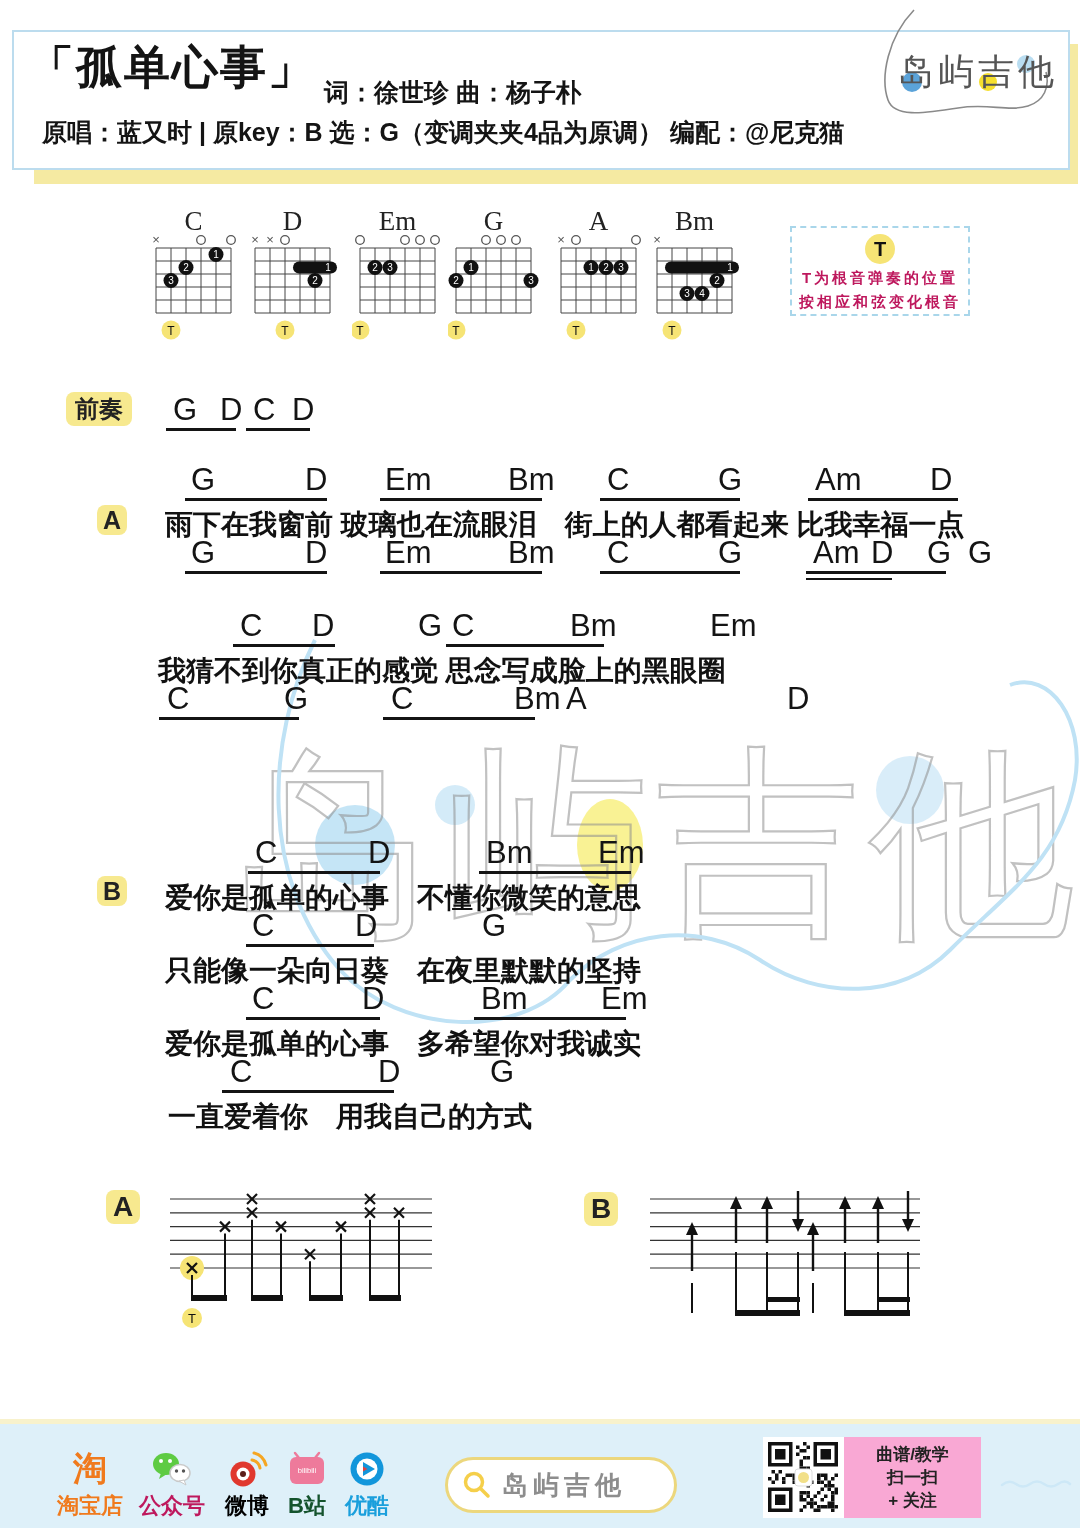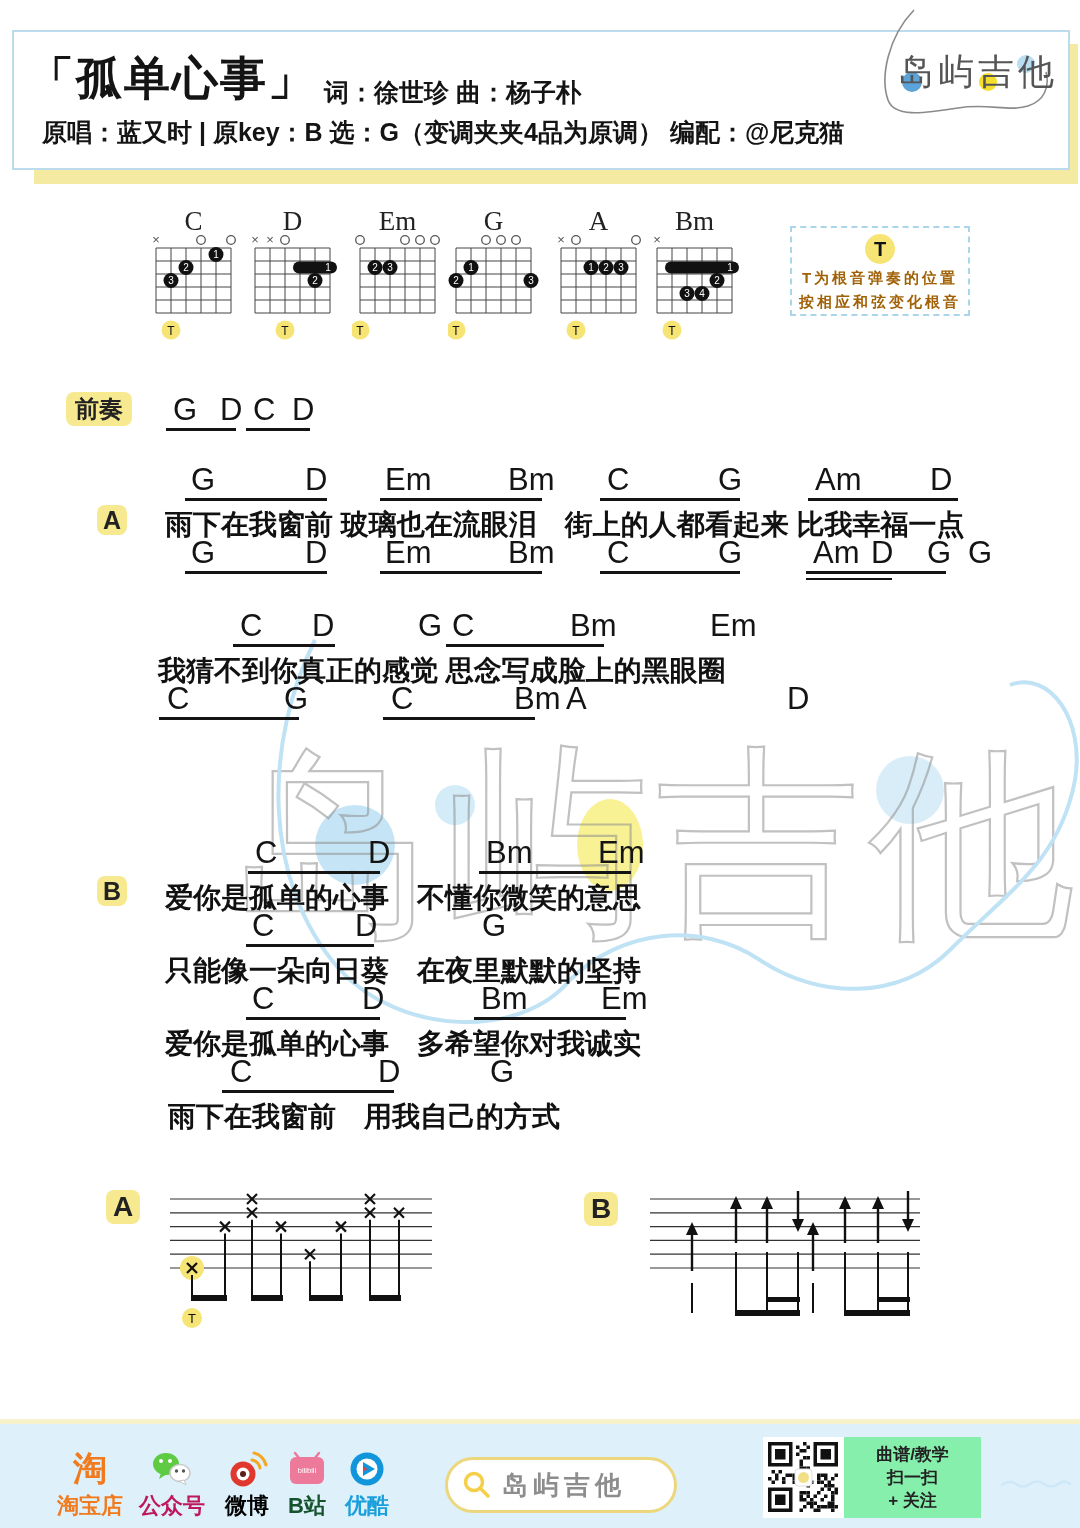--- a/index.html
+++ b/index.html
@@ -2,38 +2,38 @@
 <html><head>
 <meta charset="utf-8">
 <style>
   html,body{margin:0;padding:0;background:#fff;}
   .page{position:relative;width:1080px;height:1528px;background:#fff;overflow:hidden;
         font-family:"Liberation Sans","DejaVu Sans",sans-serif;color:#141414;}
   
   .header-band{position:absolute;left:34px;top:44px;width:1044px;height:140px;background:#f5eaa2;}
   .header{position:absolute;left:12px;top:30px;width:1054px;height:136px;background:#fff;
           border:2px solid #bcdcee;}
-  .title{position:absolute;left:14px;top:16px;font-size:46px;font-weight:700;letter-spacing:2px;}
+  .title{position:absolute;left:14px;top:5px;font-size:46px;font-weight:700;letter-spacing:2px;}
   .credits{position:absolute;left:310px;top:44px;font-size:25px;font-weight:700;}
   .meta{position:absolute;left:28px;top:84px;font-size:25px;font-weight:700;}
   .logo{position:absolute;left:866px;top:2px;}
   .logo-curve{fill:none;stroke:#8a8a8a;stroke-width:1.6;}
   .logo-text{font-family:"Liberation Serif","DejaVu Serif",serif;font-size:36px;fill:#555;letter-spacing:4px;}
   
   .watermark{position:absolute;left:220px;top:600px;z-index:0;}
   .wm-text{font-family:"Liberation Sans",sans-serif;font-size:205px;letter-spacing:8px;
            fill:none;stroke:#8f8f8f;stroke-width:2.2;opacity:.55;}
   
   .diag{position:absolute;}
   .diag-name{font-family:"Liberation Serif","DejaVu Serif",serif;font-size:27px;fill:#222;}
   .t-note{position:absolute;left:790px;top:226px;width:176px;height:86px;border:2px dashed #a9d6ea;
           display:flex;flex-direction:column;align-items:center;z-index:2;background:transparent;}
   .t-circle{width:30px;height:30px;border-radius:50%;background:#f6e475;color:#111;font-size:20px;
             font-weight:700;display:flex;align-items:center;justify-content:center;margin-top:6px;}
-  .t-line{font-size:15px;letter-spacing:3px;color:#a16207;margin-top:5px;font-weight:600;}
+  .t-line{font-size:15px;letter-spacing:3px;color:#be185d;margin-top:5px;font-weight:600;}
   
   .badge{position:absolute;background:#f7e98f;border-radius:8px;color:#222;font-weight:700;
          display:flex;align-items:center;justify-content:center;z-index:2;}
   
   #song{position:absolute;left:0;top:0;width:1080px;height:1180px;z-index:1;}
   .songline{position:absolute;left:0;width:1080px;height:74px;}
   .chord{position:absolute;top:0;font-size:31px;font-weight:500;color:#141414;white-space:nowrap;}
   .cbar{position:absolute;height:3px;background:#141414;top:36px;}
   .cbar2{position:absolute;height:2px;background:#141414;top:43px;}
   .lyrics{position:absolute;top:44px;font-size:28px;font-weight:700;white-space:nowrap;color:#111;}
@@ -43,21 +43,21 @@
   .footer-topline{position:absolute;left:0;top:1419px;width:1080px;height:5px;background:#f8f2cc;}
   .footer{position:absolute;left:0;top:1424px;width:1080px;height:104px;background:#def0f9;}
   .social{position:absolute;top:26px;width:76px;display:flex;flex-direction:column;align-items:center;gap:3px;}
   .s-icon{height:38px;display:flex;align-items:center;justify-content:center;}
   .s-label{font-size:22px;font-weight:700;}
   .tao-char{font-size:34px;font-weight:700;color:#f07a1d;}
   .c-tao{color:#f07a1d}.c-wx{color:#be185d}.c-wb{color:#000000}.c-bz{color:#14532d}.c-yk{color:#1a9fdc}
   .search-pill{position:absolute;left:445px;top:33px;width:212px;height:50px;background:#fff;
                border:3px solid #ecd77d;border-radius:30px;display:flex;align-items:center;padding-left:14px;gap:10px;}
   .search-text{font-size:26px;color:#8d8d8d;letter-spacing:5px;font-weight:600;}
-  .qr-card{position:absolute;left:763px;top:13px;width:218px;height:81px;background:#86efac;display:flex;}
+  .qr-card{position:absolute;left:763px;top:13px;width:218px;height:81px;background:#f9a8d4;display:flex;}
   .qr-lines{flex:1;display:flex;flex-direction:column;align-items:center;justify-content:space-between;
             padding:6px 0;font-size:17px;font-weight:600;color:#222;}
   .squiggle{position:absolute;left:1000px;top:52px;}
 </style>
 </head>
 <body>
 
 <div class="page">
 
   <svg class="watermark" width="870" height="470" viewBox="0 0 870 470">
@@ -335,21 +335,21 @@
         <div class="chord" style="left: 601px;">Em</div>
         <div class="cbar" style="left: 246px; width: 134px;"></div>
         <div class="cbar" style="left: 474px; width: 152px;"></div>
         <div class="lyrics" style="left: 165px; text-align: center;">爱你是孤单的心事　多希望你对我诚实</div>
       </div>
       <div class="songline" style="top: 1054px;">
         <div class="chord" style="left: 230px;">C</div>
         <div class="chord" style="left: 378px;">D</div>
         <div class="chord" style="left: 490px;">G</div>
         <div class="cbar" style="left: 222px; width: 172px;"></div>
-        <div class="lyrics" style="left: 168px;">雨下在我窗前　用我自己的方式</div>
+        <div class="lyrics" style="left: 168px;">一直爱着你　用我自己的方式</div>
       </div>
     </div>
 
   <svg id="patterns" width="1080" height="200" viewBox="0 1180 1080 200">
       <line x1="170" y1="1199" x2="432" y2="1199" stroke="#333" stroke-width="1.2"></line>
       <line x1="170" y1="1212.8" x2="432" y2="1212.8" stroke="#333" stroke-width="1.2"></line>
       <line x1="170" y1="1226.6" x2="432" y2="1226.6" stroke="#333" stroke-width="1.2"></line>
       <line x1="170" y1="1240.4" x2="432" y2="1240.4" stroke="#333" stroke-width="1.2"></line>
       <line x1="170" y1="1254.2" x2="432" y2="1254.2" stroke="#333" stroke-width="1.2"></line>
       <line x1="170" y1="1268" x2="432" y2="1268" stroke="#333" stroke-width="1.2"></line>

